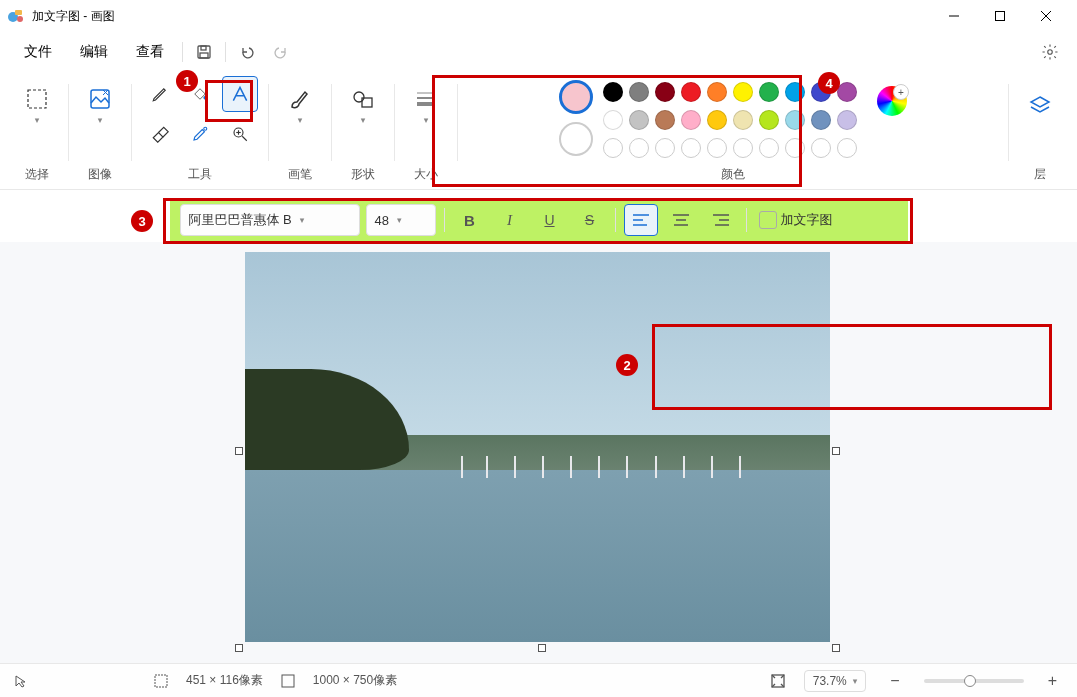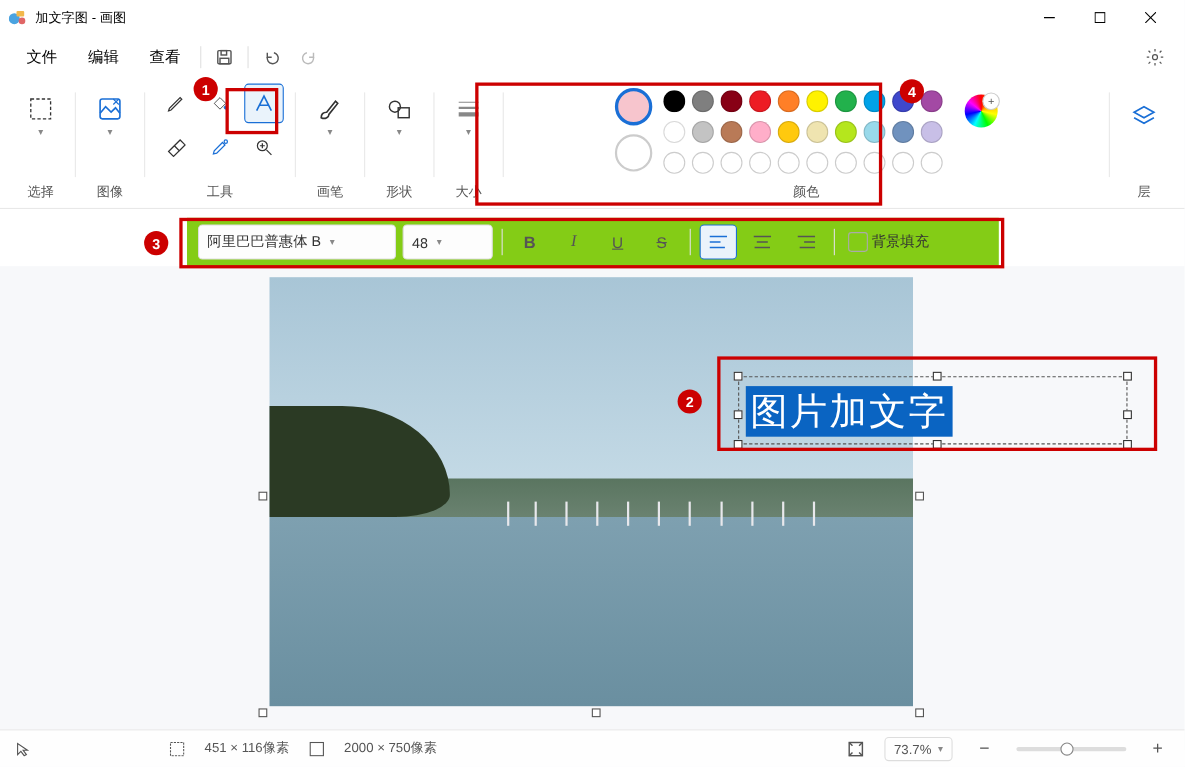--- a/index.html
+++ b/index.html
@@ -41,21 +41,21 @@
 .sw { width:20px; height:20px; border-radius:50%; border:1px solid rgba(0,0,0,0.15); }
 .sw.empty { background:#fff; border:1px solid #ccc; }
 .rainbow { width:30px; height:30px; border-radius:50%; background: conic-gradient(red,orange,yellow,lime,cyan,blue,magenta,red); position:relative; margin-left:10px; margin-top:6px;}
 .rainbow::after{content:"+"; position:absolute; right:-2px; top:-2px; width:14px;height:14px;background:#fff;border:1px solid #ccc;border-radius:50%; font-size:10px; display:flex;align-items:center;justify-content:center;color:#555;}
 
 
 .anno-num { position:absolute; width:22px; height:22px; background:#c00; color:#fff; border-radius:50%; font-size:13px; font-weight:bold; display:flex; align-items:center; justify-content:center; z-index:50; }
 .anno-box { position:absolute; border:3px solid #c00; z-index:40; pointer-events:none; }
 
 
-.texttoolbar { height:44px; margin: 8px auto 0 auto; display:flex; align-items:center; gap:6px; padding: 0 10px; width: 738px; background:#84cc16;}
+.texttoolbar { height:44px; margin: 8px auto 0 auto; display:flex; align-items:center; gap:6px; padding: 0 10px; width: 738px; background:#bef264;}
 .texttoolbar .combo { height:32px; border:1px solid #ddd; border-radius:4px; display:flex; align-items:center; padding:0 8px; font-size:13px; color:#333; background:#fdfdfd;}
 .texttoolbar .combo .chev{margin-left:8px; font-size:9px; color:#888;}
 .texttoolbar .tbtn { width:34px; height:32px; display:flex; align-items:center; justify-content:center; border-radius:4px; color:#555;}
 .texttoolbar .tbtn.sel { background:#eaf3fb; border:1px solid #1a6fd6; color:#1a6fd6;}
 .texttoolbar .vsep { width:1px; height:24px; background:#e0e0e0; margin:0 2px;}
 .texttoolbar .chk { width:18px;height:18px;border:1px solid #aaa;border-radius:3px; margin-right:4px;}
 .texttoolbar .chklabel{font-size:13px;color:#333;}
 
 
 .canvasarea { position:relative; height: 440px; background:#f7f8fa; overflow:hidden;}
@@ -306,21 +306,21 @@
 <div class="anno-num" style="left:176px; top:70px;">1</div>
 <div class="anno-box" style="left:432px; top:75px; width:370px; height:112px;"></div>
 <div class="anno-num" style="left:818px; top:72px;">4</div>
 
 <div style="position:relative;">
 <div class="texttoolbar">
   <div class="combo" style="width:180px">
         <span>阿里巴巴普惠体 B</span>
         <span class="chev">▾</span>
       </div>
-  <div class="combo" style="width:82px">
+  <div class="combo" style="width:70px">
         <span>48</span>
         <span class="chev">▾</span>
       </div>
   <div class="vsep"></div>
   <div class="tbtn">
         <b style="font-size:15px">B</b>
       </div>
   <div class="tbtn">
         <i style="font-size:15px;font-family:serif">I</i>
       </div>
@@ -348,21 +348,21 @@
   <div class="tbtn">
         <svg width="16" height="14" stroke="#555" stroke-width="1.5">
           <line x1="0" y1="2" x2="16" y2="2"></line>
           <line x1="6" y1="7" x2="16" y2="7"></line>
           <line x1="2" y1="12" x2="16" y2="12"></line>
         </svg>
       </div>
   <div class="vsep"></div>
   <div style="display:flex;align-items:center;padding:0 4px">
     <div class="chk"></div>
-    <span class="chklabel">背景填充</span>
+    <span class="chklabel">加文字图</span>
   </div>
 </div>
 <div class="anno-box" style="left:163px; top:0px; width:750px; height:46px;"></div>
 <div class="anno-num" style="left:131px; top:12px;">3</div>
 </div>
 
 <div class="canvasarea">
   <div class="photo">
     <div class="sky"></div>
       <div class="hills"></div>
@@ -383,51 +383,38 @@
       </div>
 
     <div class="selhandles">
       <i style="left:-4px;top:50%"></i>
         <i style="right:-4px;top:50%"></i>
       <i style="left:50%;bottom:-4px"></i>
       <i style="left:-4px;bottom:-4px"></i>
         <i style="right:-4px;bottom:-4px"></i>
     </div>
 
-    <div class="textbox-outer">
-      <div class="textbox">
-        <span class="textsel">图片加文字</span>
-      </div>
-      <i class="th" style="left:4px;top:4px"></i>
-        <i class="th" style="left:50%;top:4px"></i>
-        <i class="th" style="right:4px;top:4px"></i>
-      <i class="th" style="left:4px;top:50%"></i>
-        <i class="th" style="right:4px;top:50%"></i>
-      <i class="th" style="left:4px;bottom:4px"></i>
-        <i class="th" style="left:50%;bottom:4px"></i>
-        <i class="th" style="right:4px;bottom:4px"></i>
-    </div>
   </div>
   <div class="anno-box" style="left:652px; top:82px; width:400px; height:86px;"></div>
   <div class="anno-num" style="left:616px; top:112px;">2</div>
 </div>
 
 <div class="statusbar">
   <svg width="14" height="14" fill="none" stroke="#555">
       <path d="M2 2 L2 12 L5 9 L8 13 L10 12 L7 8 L11 8 Z"></path>
     </svg>
   <span style="width:90px"></span>
   <svg width="14" height="14" fill="none" stroke="#555" stroke-dasharray="2 1">
       <rect x="1" y="1" width="12" height="12"></rect>
     </svg>
   <span>451 × 116像素</span>
   <svg width="14" height="14" fill="none" stroke="#555">
       <rect x="1" y="1" width="12" height="12"></rect>
     </svg>
-  <span>2000 × 750像素</span>
+  <span>1000 × 750像素</span>
   <div class="grow"></div>
   <svg width="16" height="16" fill="none" stroke="#555" stroke-width="1.3">
       <rect x="2" y="2" width="12" height="12"></rect>
       <path d="M5 5 L2 2 M11 5 L14 2 M5 11 L2 14 M11 11 L14 14"></path>
     </svg>
   <div class="zoomcombo">
       <span>73.7%</span>
       <span style="font-size:9px;color:#888">▾</span>
     </div>
   <span style="font-size:16px;padding:0 6px">−</span>

